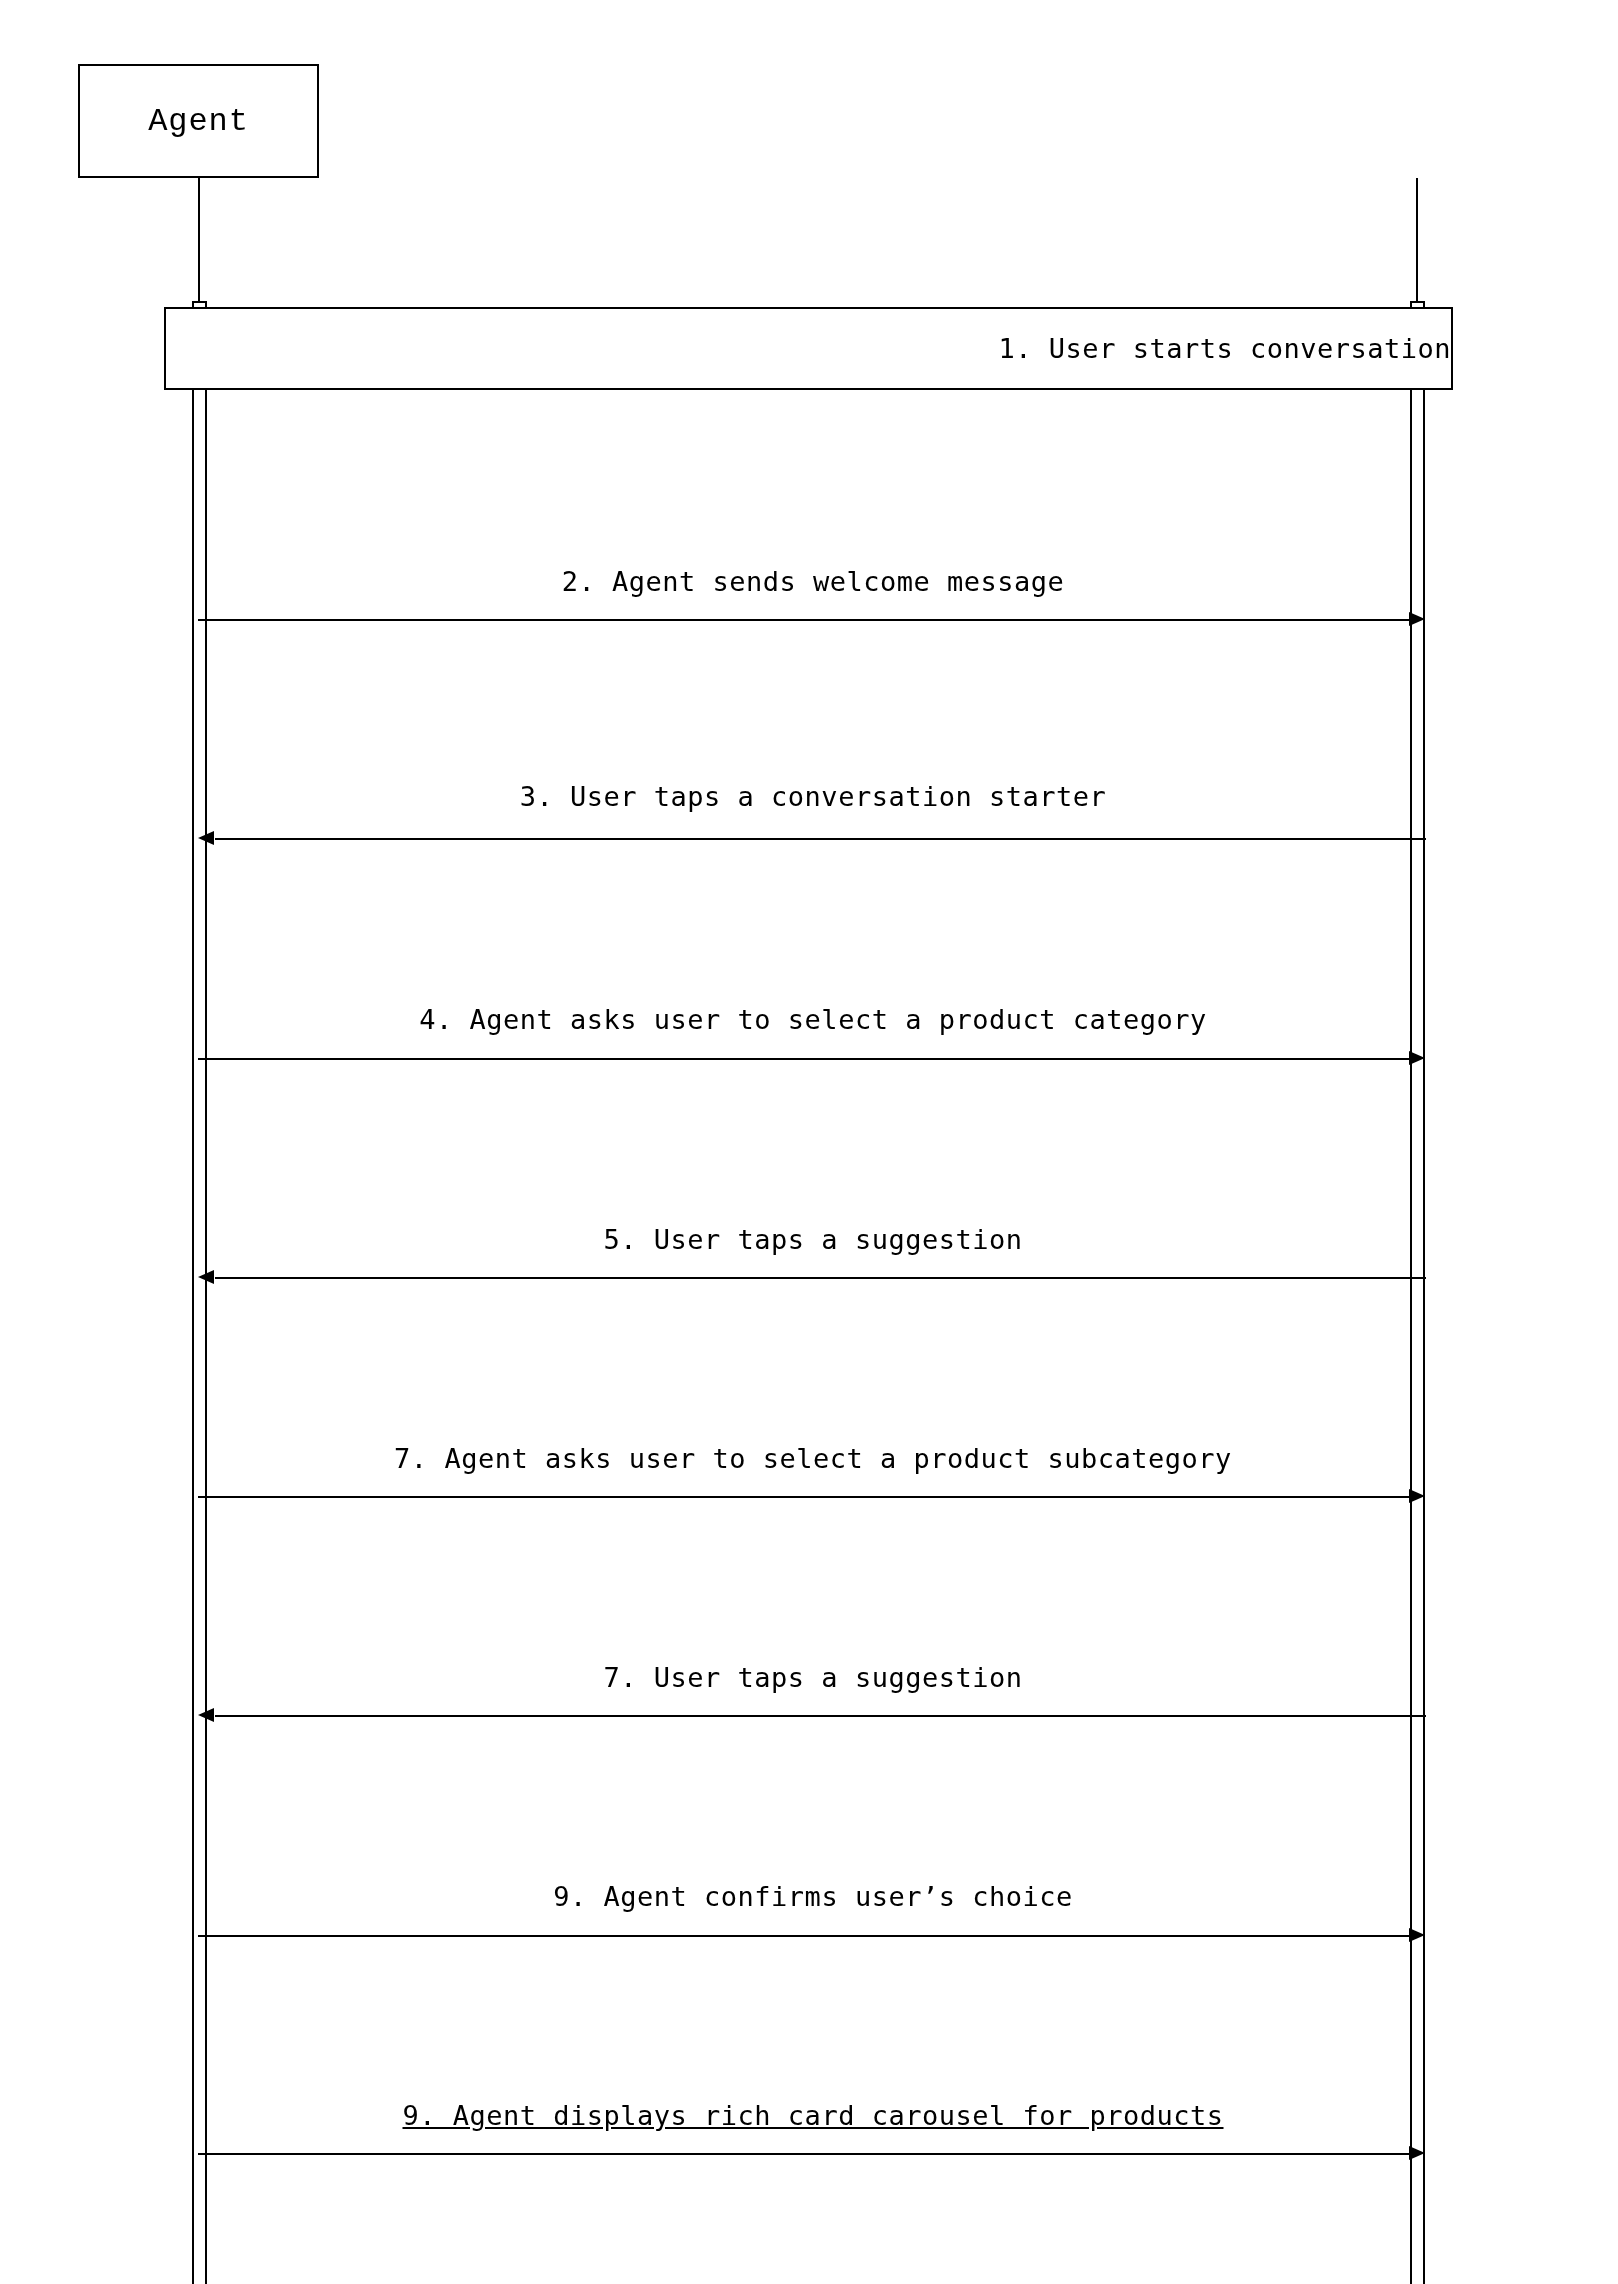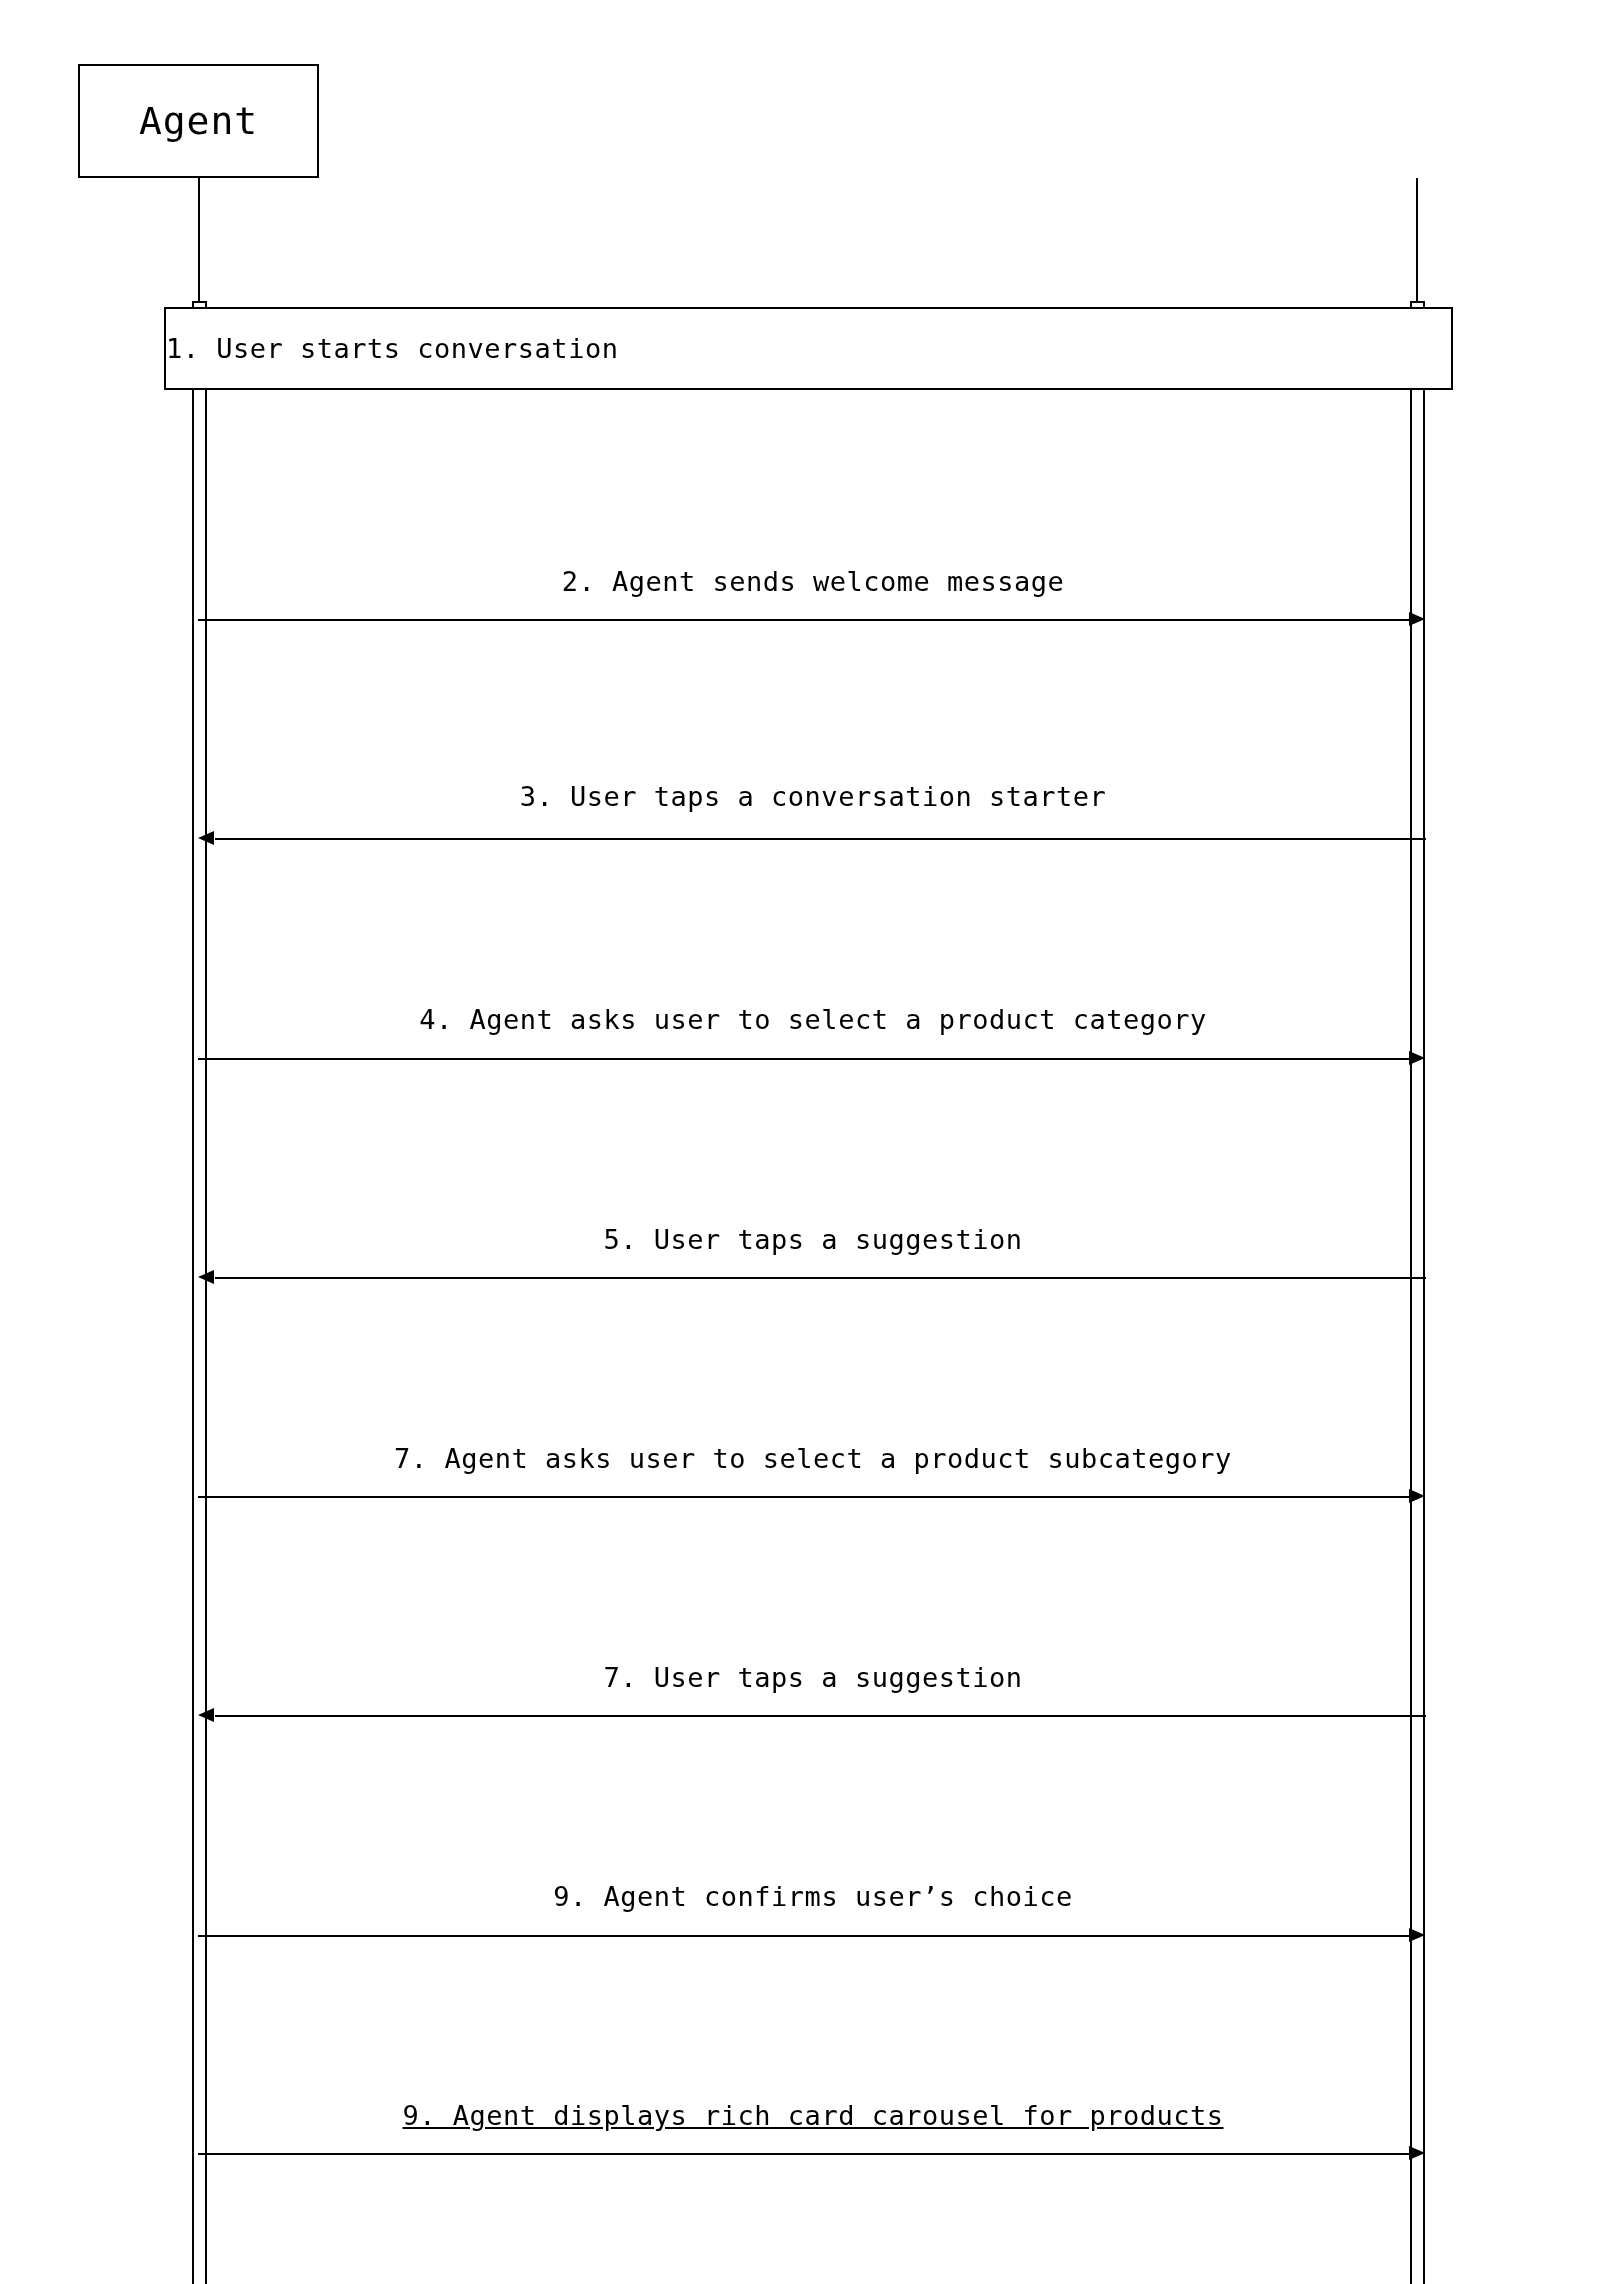--- a/index.html
+++ b/index.html
@@ -20,24 +20,25 @@
 
   
   .actor-box {
     position: absolute;
     box-sizing: border-box;
     border: 2.3px solid #000000;
     background: #ffffff;
     display: flex;
     align-items: center;
     justify-content: center;
-    font-size: 38px;
+    font-size: 32px;
     letter-spacing: 0.9px;
     color: #000000;
     z-index: 5;
+    font-family: Liberation Mono, monospace;
   }
 
   
   .lifeline {
     position: absolute;
     width: 2.3px;
     background: #000000;
     z-index: 1;
   }
 
@@ -51,21 +52,21 @@
   }
 
   
   .note-box {
     position: absolute;
     box-sizing: border-box;
     border: 2.3px solid #000000;
     background: #ffffff;
     display: flex;
     align-items: center;
-    justify-content: flex-start;
+    justify-content: flex-end;
     z-index: 4;
   }
   .note-text {
     font-size: 27px;
     color: #000000;
     letter-spacing: 0.5px;
     text-align: center;
     line-height: 1.25;
   }
 

